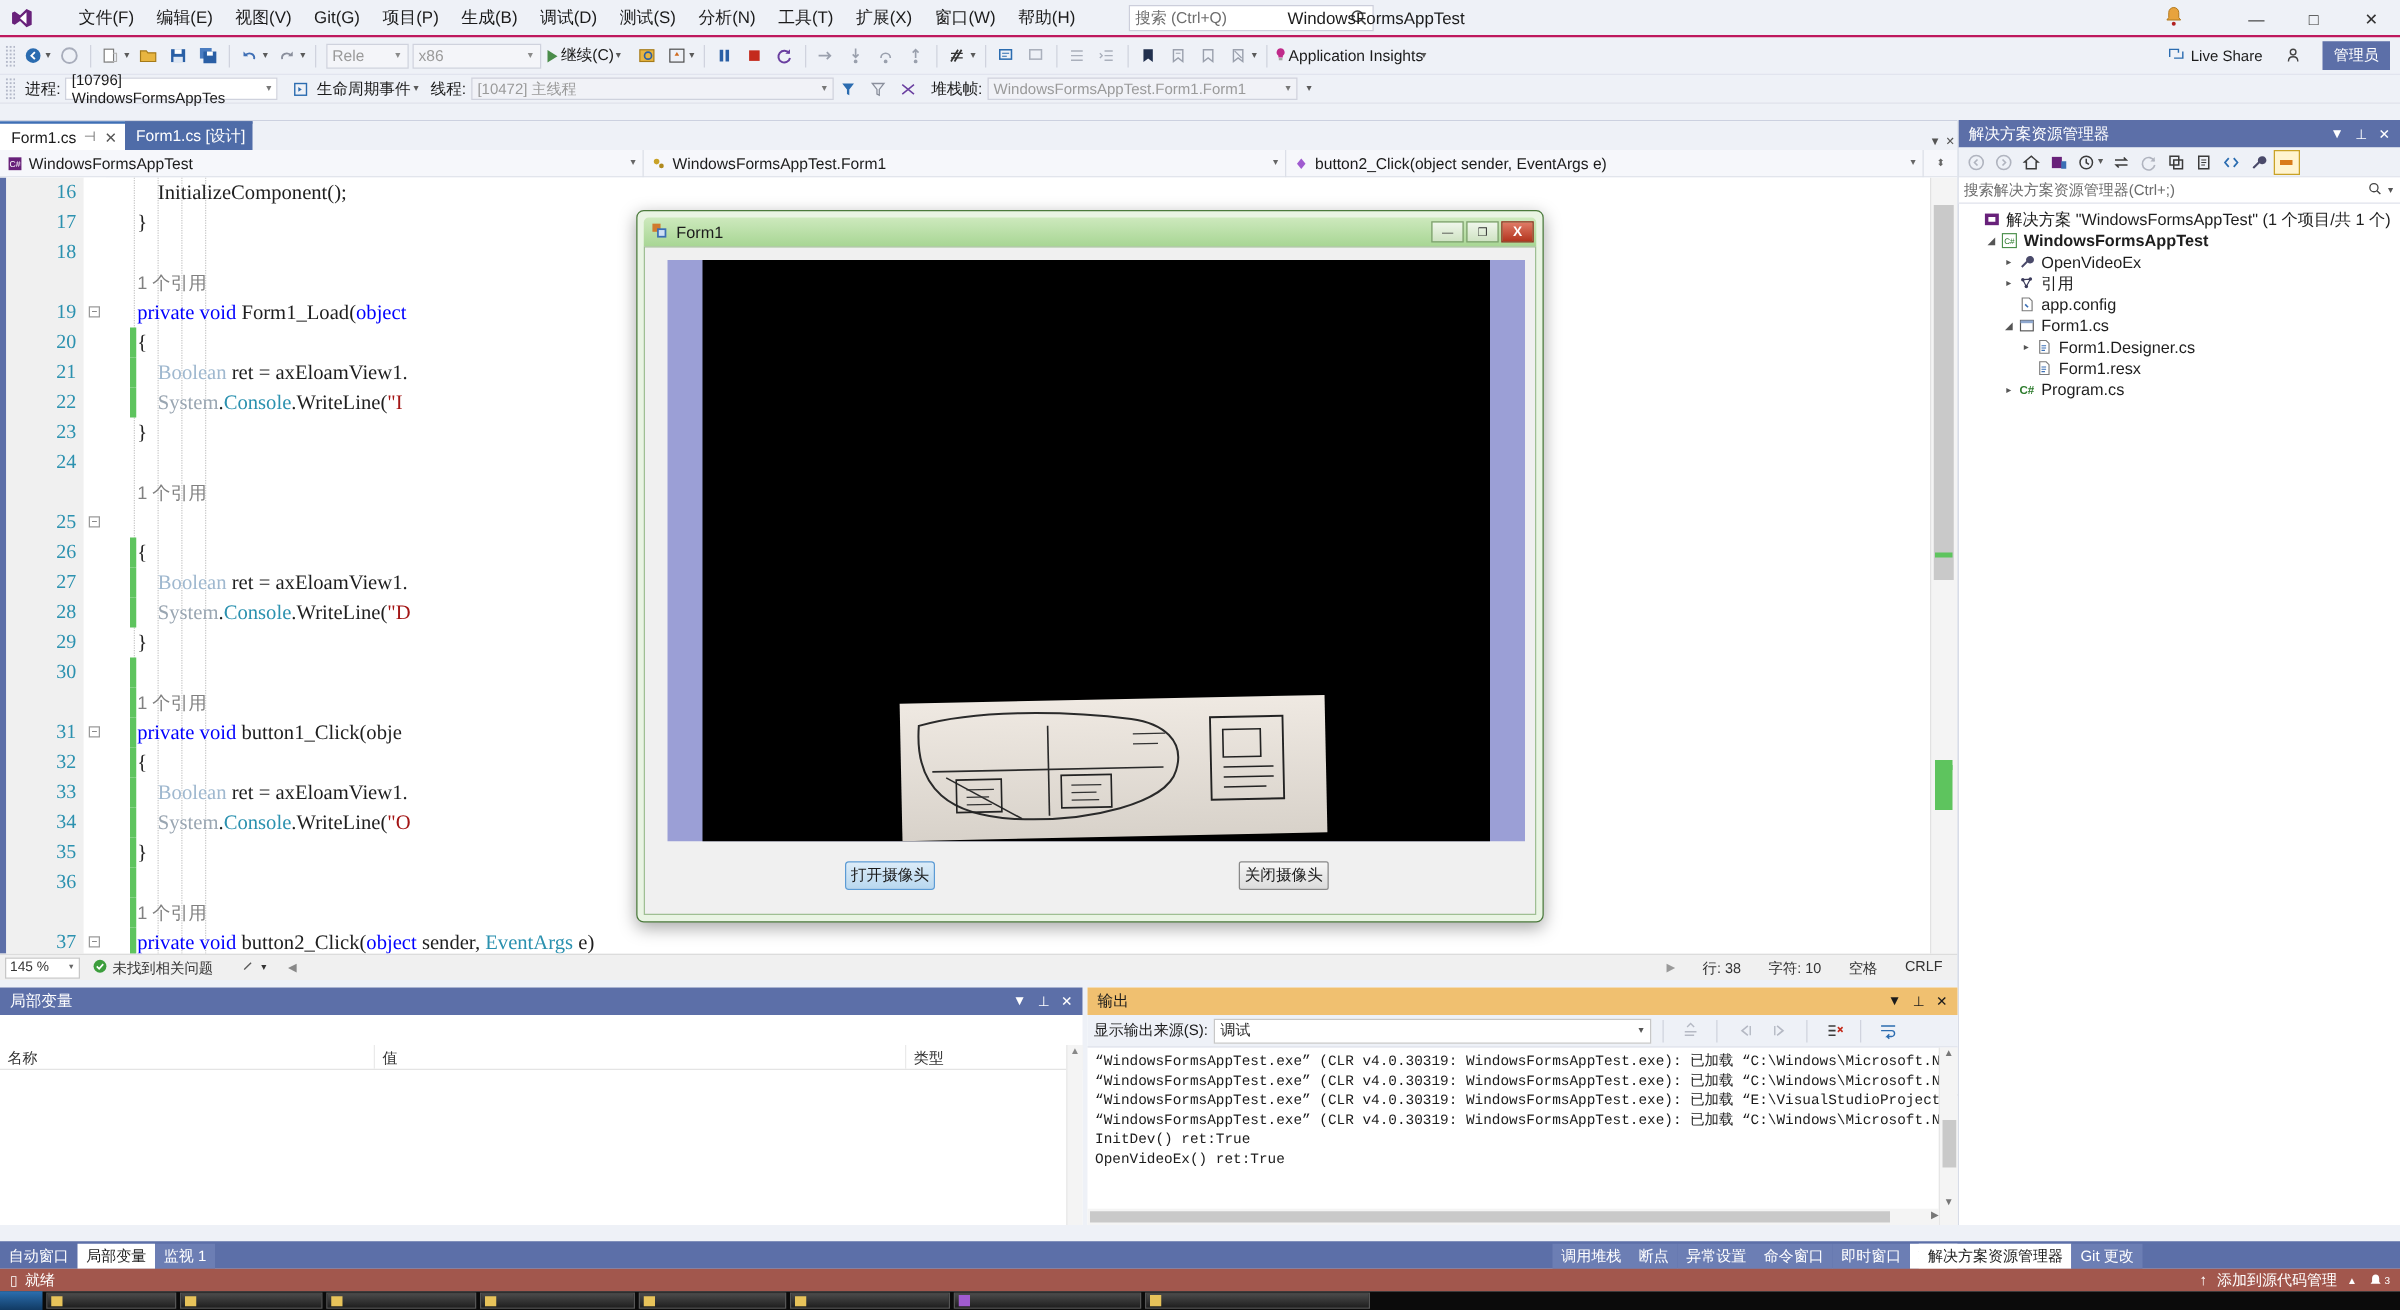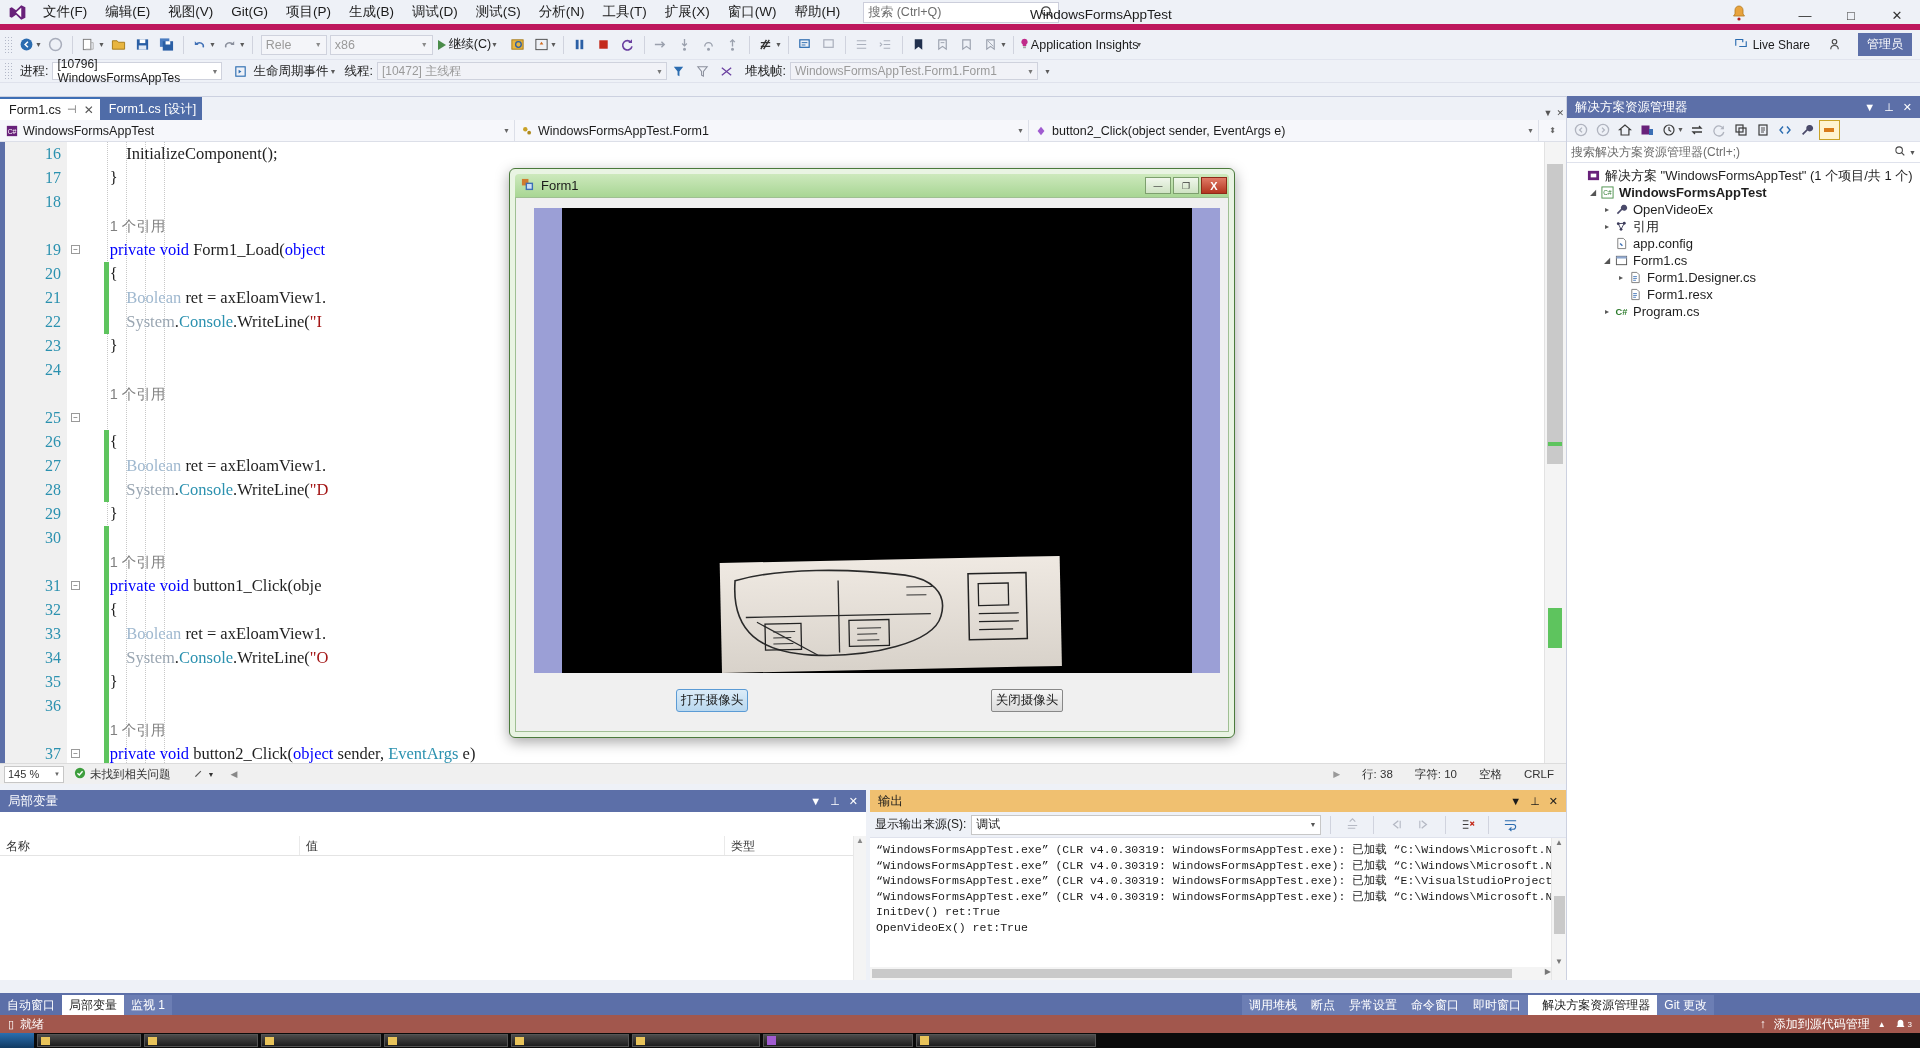--- a/index.html
+++ b/index.html
@@ -9,21 +9,21 @@
     font-size: 13px;
     background: #eef1f7;
     color: #1e1e1e;
     -webkit-font-smoothing: antialiased;
   }
   .app { position:relative; width:1920px; height:1048px; background:#eef1f7; }
 
   
   .titlebar {
     height:30px; background:#eef1f7; display:flex; align-items:center;
-    border-bottom:6px solid #be185d; position:relative;
+    border-bottom:2px solid #be185d; position:relative;gap:20px;
   }
   .vs-logo { width:34px; height:30px; display:flex; align-items:center; justify-content:center; }
   .vs-logo svg { width:17px; height:17px; }
   .menu { display:flex; align-items:center; height:30px; }
   .menu-item { padding:0 9px; height:30px; line-height:30px; font-size:13.5px; color:#1b1b1b; white-space:nowrap; cursor:default; }
   .search-box {
     margin-left:14px; width:196px; height:21px; background:#fff; border:1px solid #cccedb;
     display:flex; align-items:center; padding:0 4px; font-size:12.5px; color:#6d6d6d; position:relative;
   }
   .search-box .sb-text { flex:1; }

